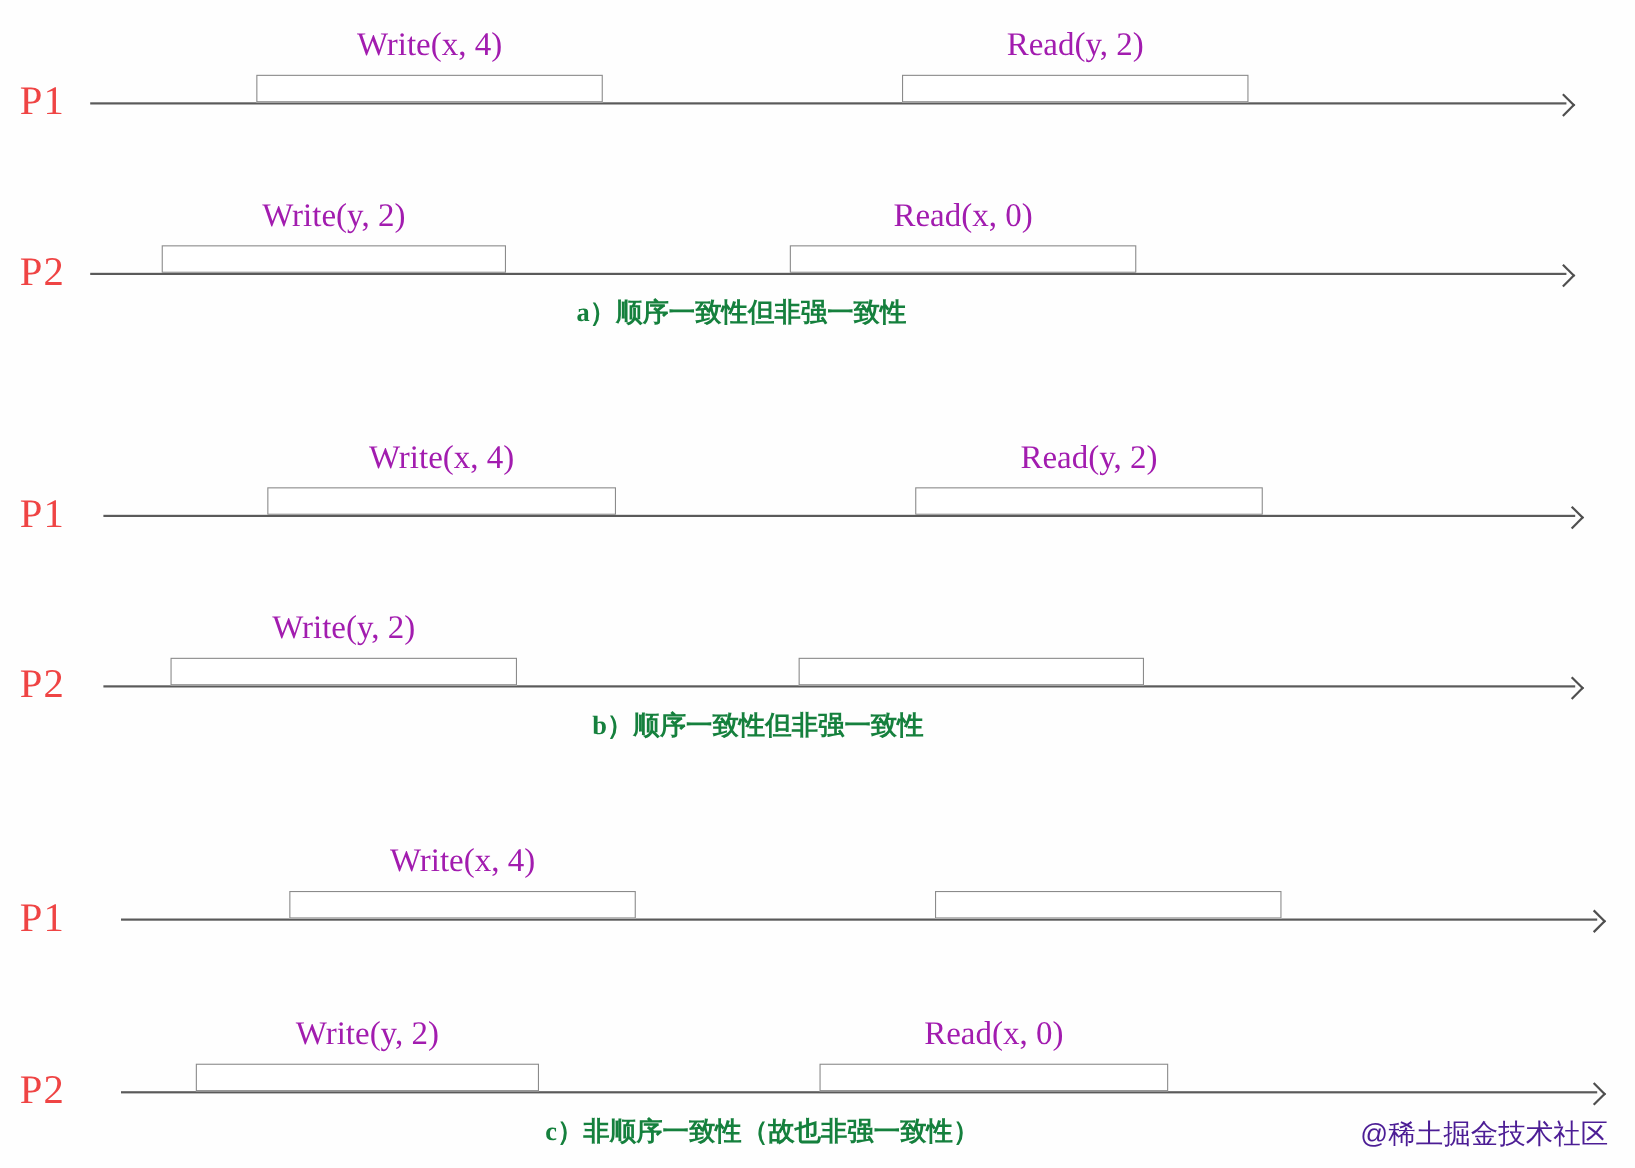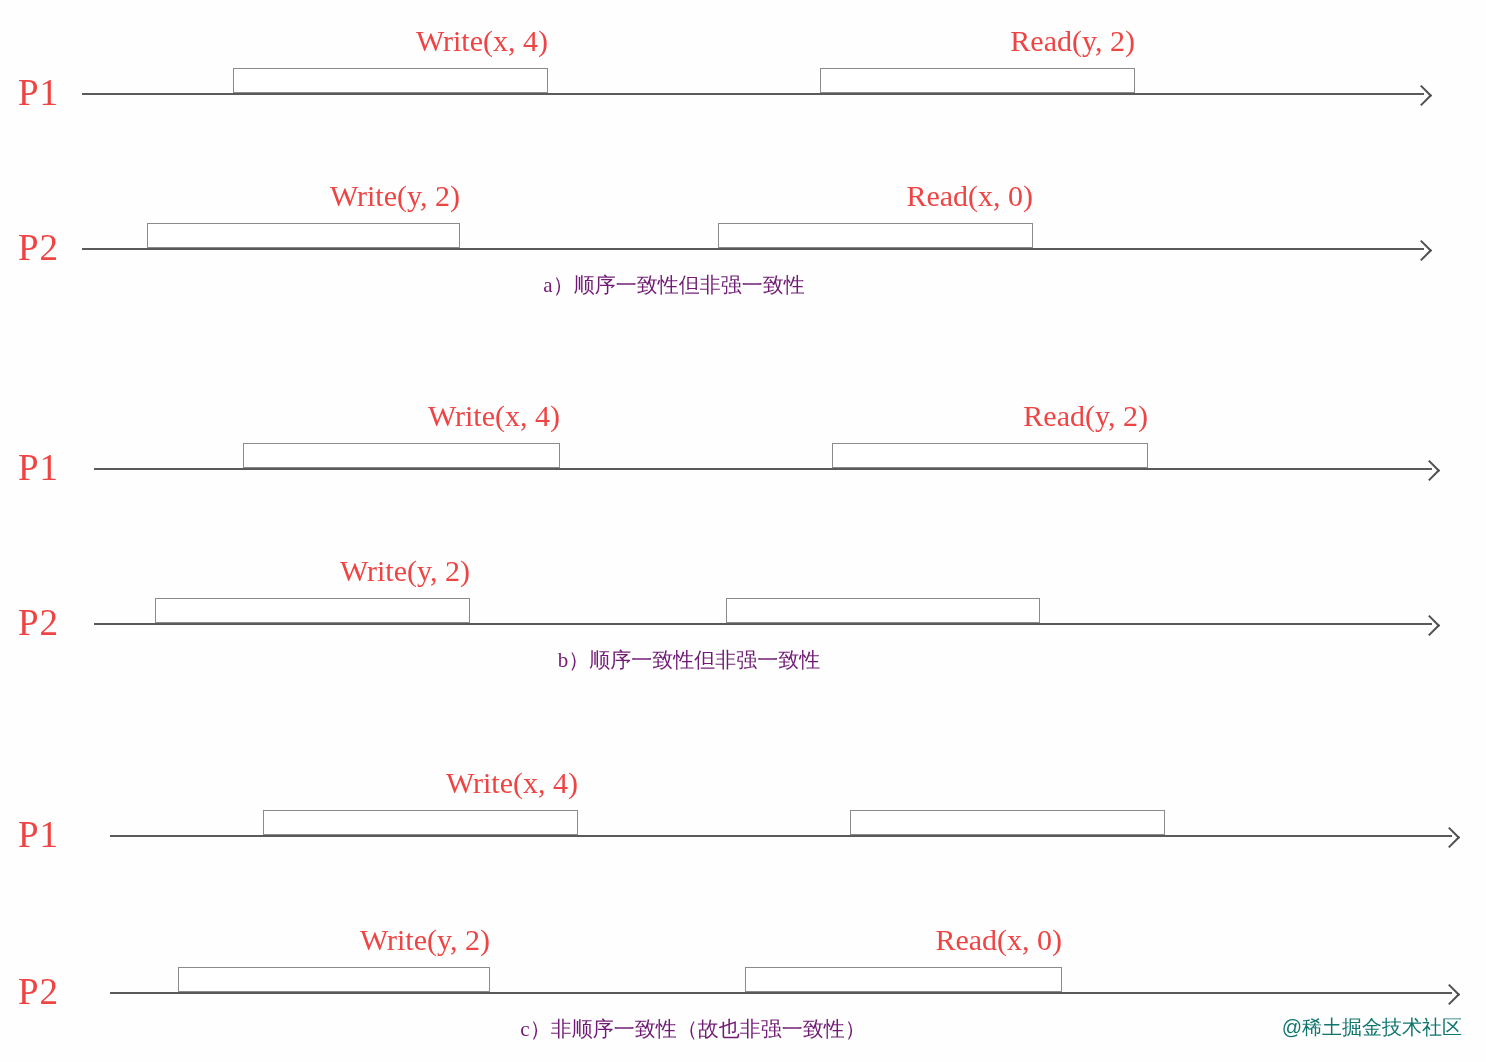--- a/index.html
+++ b/index.html
@@ -32,47 +32,48 @@
     transform: rotate(45deg);
   }
   .op {
     position: absolute;
     height: 71px;
     display: flex;
     flex-direction: column;
     justify-content: flex-end;
   }
   .oplabel {
-    text-align: right;
+    text-align: center;
     font-size: 30px;
     line-height: 36px;
     height: 36px;
     margin-bottom: 9px;
-    color: #ef4444;
+    color: #a21caf;
     white-space: nowrap;
   }
   .opbox {
     height: 25px;
     background: #ffffff;
     border: 1.6px solid #8b8b8b;
     box-sizing: border-box;
   }
   .caption {
     position: absolute;
     transform: translateX(-50%);
-    font-size: 21px;
+    font-size: 24px;
     line-height: 38px;
     white-space: nowrap;
-    color: #701a75;
+    color: #15803d;
+    font-weight: bold;
   }
   .watermark {
     position: absolute;
     font-family: "Liberation Sans", "DejaVu Sans", sans-serif;
-    font-size: 20px;
-    color: #0f766e;
+    font-size: 25px;
+    color: #4c1d95;
     white-space: nowrap;
     margin-left: 48px;
   }
 </style>
 </head>
 <body>
 
 <div class="figure">
 
   <section>

